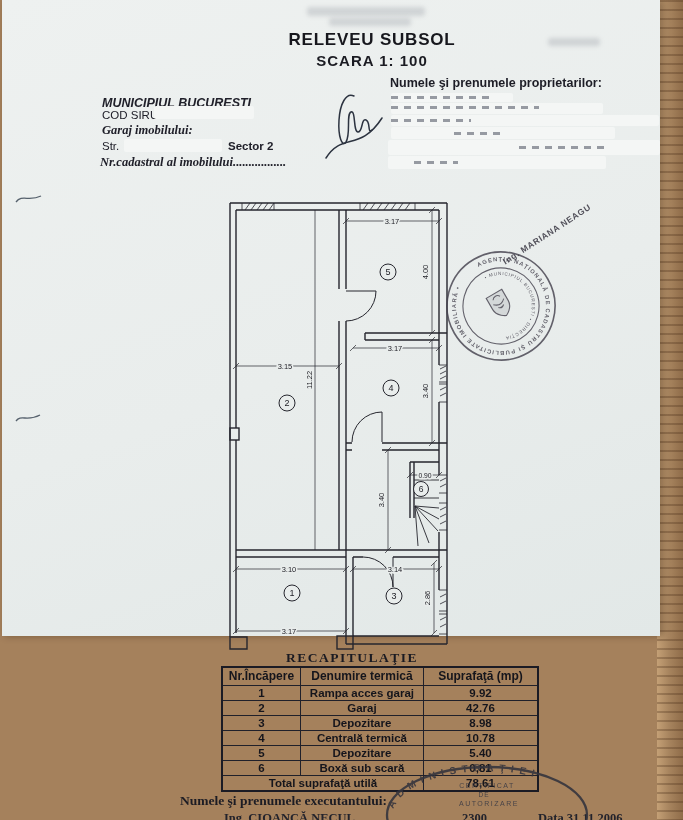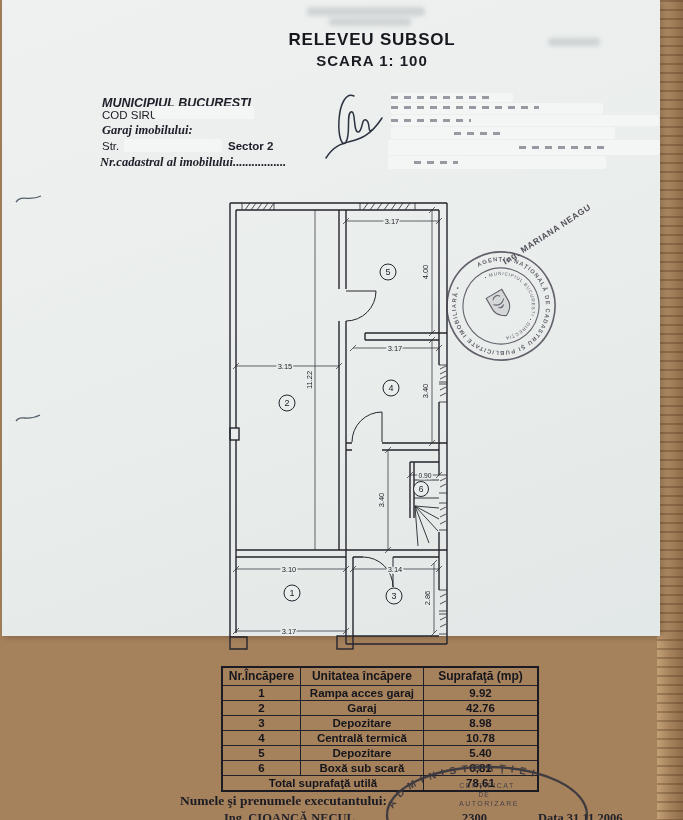--- a/index.html
+++ b/index.html
@@ -49,20 +49,21 @@
 
   <div class="abs hl it-sans ink" style="left:100px;top:76px;margin-top:20px;">MUNICIPIUL BUCUREŞTI</div>
   <div class="abs plain ink" style="left:100px;top:109px;">COD SIRUTA</div>
   <div class="abs redact" style="left:152px;top:106px;width:100px;height:13px;"></div>
   <div class="abs hl bi-serif ink" style="left:100px;top:123px;">Garaj imobilului:</div>
   <div class="abs plain ink" style="left:100px;top:140px;">Str.</div>
   <div class="abs redact" style="left:122px;top:139px;width:98px;height:13px;"></div>
   <div class="abs plain ink" style="left:226px;top:140px;font-weight:bold;">Sector 2</div>
   <div class="abs hl bi-serif ink" style="left:98px;top:155px;">Nr.cadastral al imobilului.................</div>
 
+  <div class="abs hl" style="left:388px;top:76px;font-weight:bold;font-size:12.5px;color:#1d1d26;">Numele şi prenumele proprietarilor:</div>
   <div class="abs redact" style="left:389px;top:93px;width:122px;height:9px;">
       <div class="trace" style="margin-top:3px;width:85%;"></div>
     </div>
   <div class="abs redact" style="left:389px;top:103px;width:212px;height:11px;">
       <div class="trace" style="margin-top:3px;width:70%;"></div>
     </div>
   <div class="abs redact" style="left:389px;top:115px;width:268px;height:11px;">
       <div class="trace" style="margin-top:4px;width:30%;"></div>
     </div>
   <div class="abs redact" style="left:389px;top:127px;width:224px;height:12px;">
@@ -199,25 +200,26 @@
       <text font-size="4.6" letter-spacing=".8" fill="#45424e">
         <textPath href="#stB">• MUNICIPIUL BUCUREŞTI • DIRECŢIA</textPath>
       </text>
       <g stroke="#45424e" fill="rgba(69,66,78,.15)">
         <path d="M61,56 h18 v13 c0,8 -9,12 -9,12 c0,0 -9,-4 -9,-12 z" stroke-width="1.1"></path>
         <path d="M66,61 c2,-3 6,-3 8,0 M64,65 c4,4 8,4 12,0 M67,70 c2,2 4,2 6,0" fill="none" stroke-width="1"></path>
       </g>
     </g>
   </svg>
 
+  <div class="abs recap-title">RECAPITULAŢIE</div>
   <table class="recap abs" style="left:219px;top:666px;">
     <thead>
       <tr>
         <th style="width:74px;">Nr.Încăpere</th>
-        <th style="width:127px;">Unitatea încăpere</th>
+        <th style="width:127px;">Denumire termică</th>
         <th style="width:117px;">Suprafaţă (mp)</th>
       </tr>
     </thead>
     <tbody>
       <tr>
         <td>1</td>
         <td>Rampa acces garaj</td>
         <td>9.92</td>
       </tr>
       <tr>

